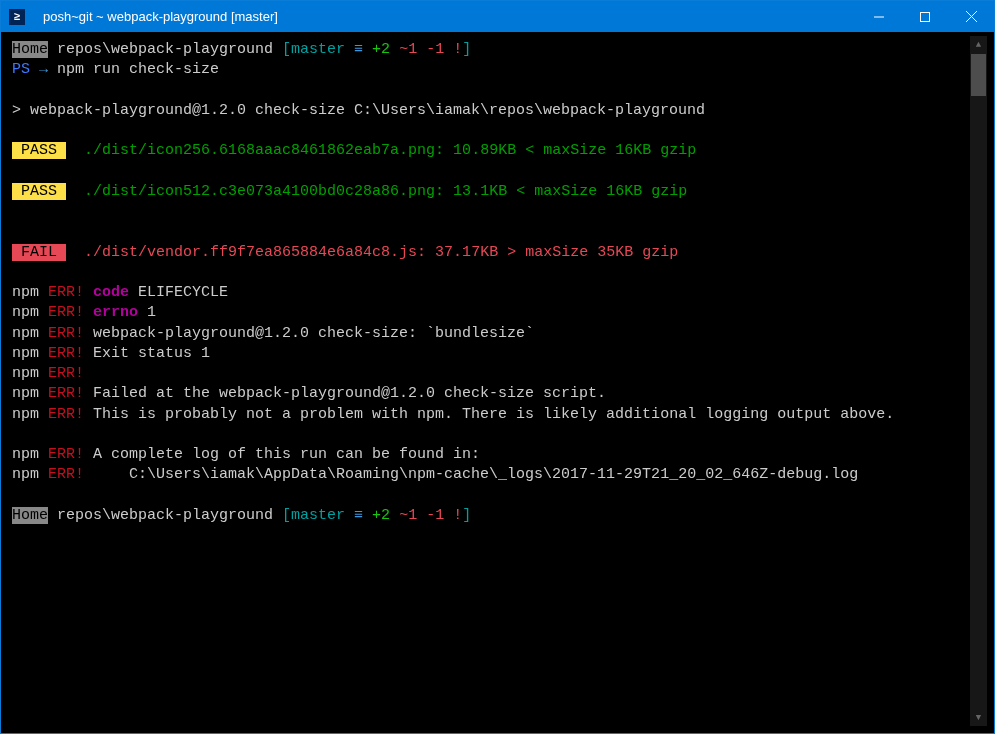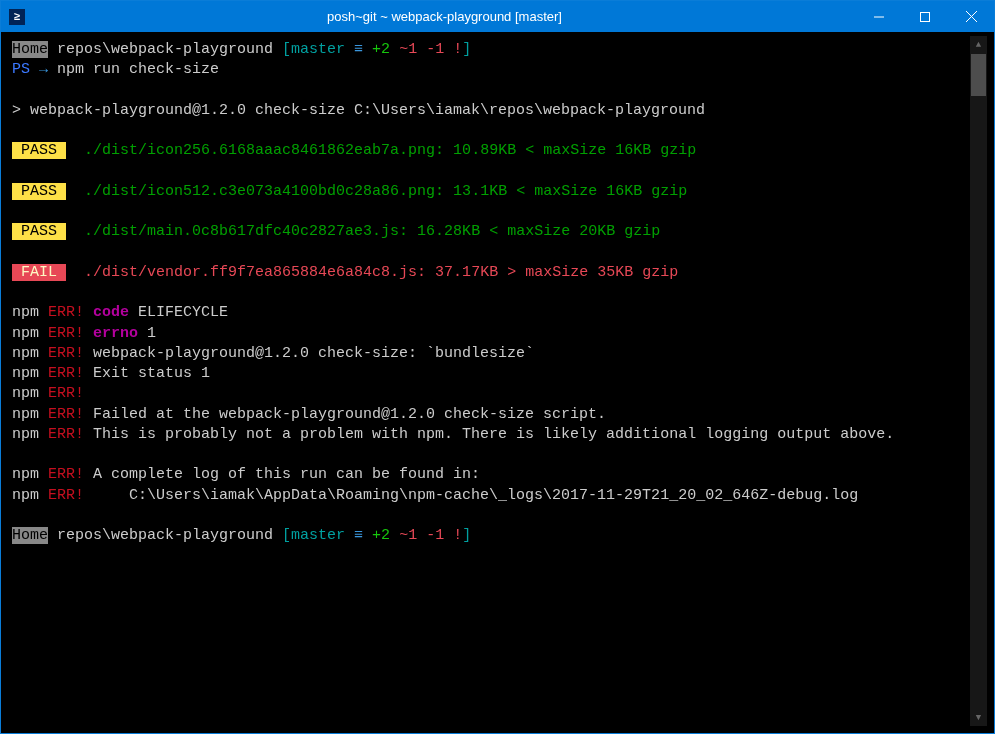--- a/index.html
+++ b/index.html
@@ -35,25 +35,24 @@
       background: #012456;
       margin-left: 8px;
       display: flex;
       align-items: center;
       justify-content: center;
       font-size: 11px;
       color: #fff;
       font-weight: bold;
     }
     .title-text {
-      margin-left: 8px;
+      margin-left: 18px;
       font-size: 13px;
       font-family: 'Segoe UI', Tahoma, sans-serif;
       flex: 1;
-      text-align: center;
     }
     .window-controls {
       display: flex;
       height: 100%;
     }
     .win-btn {
       width: 46px;
       height: 100%;
       display: flex;
       align-items: center;
@@ -114,21 +113,21 @@
     .cyan { color: #00a0a0; }
     .cyan-bright { color: #3a96dd; }
     .white { color: #cccccc; }
     .red { color: #c50f1f; }
     .red-bright { color: #e74856; }
     .green-br { color: #16c60c; }
     .green { color: #00a000; }
     .blue { color: #3b78ff; }
     .magenta { color: #b4009e; font-weight: bold; }
     .pass-badge { background: #fde047; color: #000; }
-    .fail-badge { background: #e74856; color: #fef9c3; }
+    .fail-badge { background: #e74856; color: #000000; }
     .cursor {
       display: inline-block;
       width: 9px;
       height: 3px;
       background: #ccc;
       vertical-align: baseline;
       margin-left: 2px;
       position: relative;
       top: 2px;
     }
@@ -171,21 +170,20 @@
       <div class="line"></div>
 
       <div class="line white">&gt; webpack-playground@1.2.0 check-size C:\Users\iamak\repos\webpack-playground</div>
 
       <div class="line"></div>
 
       <div class="line"><span class="pass-badge"> <span>PASS</span> </span>  <span class="green">./dist/icon256.6168aaac8461862eab7a.png: 10.89KB &lt; maxSize 16KB gzip</span></div>
       <div class="line"></div>
       <div class="line"><span class="pass-badge"> <span>PASS</span> </span>  <span class="green">./dist/icon512.c3e073a4100bd0c28a86.png: 13.1KB &lt; maxSize 16KB gzip</span></div>
       <div class="line"></div>
-      <div class="line"><span class="pass-badge"> <span>PASS</span> </span>  <span class="green">./dist/main.0c8b617dfc40c2827ae3.js: 16.28KB &lt; maxSize 20KB gzip</span></div>
       <div class="line"></div>
       <div class="line"><span class="fail-badge"> <span>FAIL</span> </span>  <span class="red-bright">./dist/vendor.ff9f7ea865884e6a84c8.js: 37.17KB &gt; maxSize 35KB gzip</span></div>
 
       <div class="line"></div>
 
       <div class="line"><span class="white">npm</span><span class="red"> ERR!</span><span class="magenta"> code</span><span class="white"> ELIFECYCLE</span></div>
       <div class="line"><span class="white">npm</span><span class="red"> ERR!</span><span class="magenta"> errno</span><span class="white"> 1</span></div>
       <div class="line"><span class="white">npm</span><span class="red"> ERR!</span><span class="white"> webpack-playground@1.2.0 check-size: `bundlesize`</span></div>
       <div class="line"><span class="white">npm</span><span class="red"> ERR!</span><span class="white"> Exit status 1</span></div>
       <div class="line"><span class="white">npm</span><span class="red"> ERR!</span></div>

